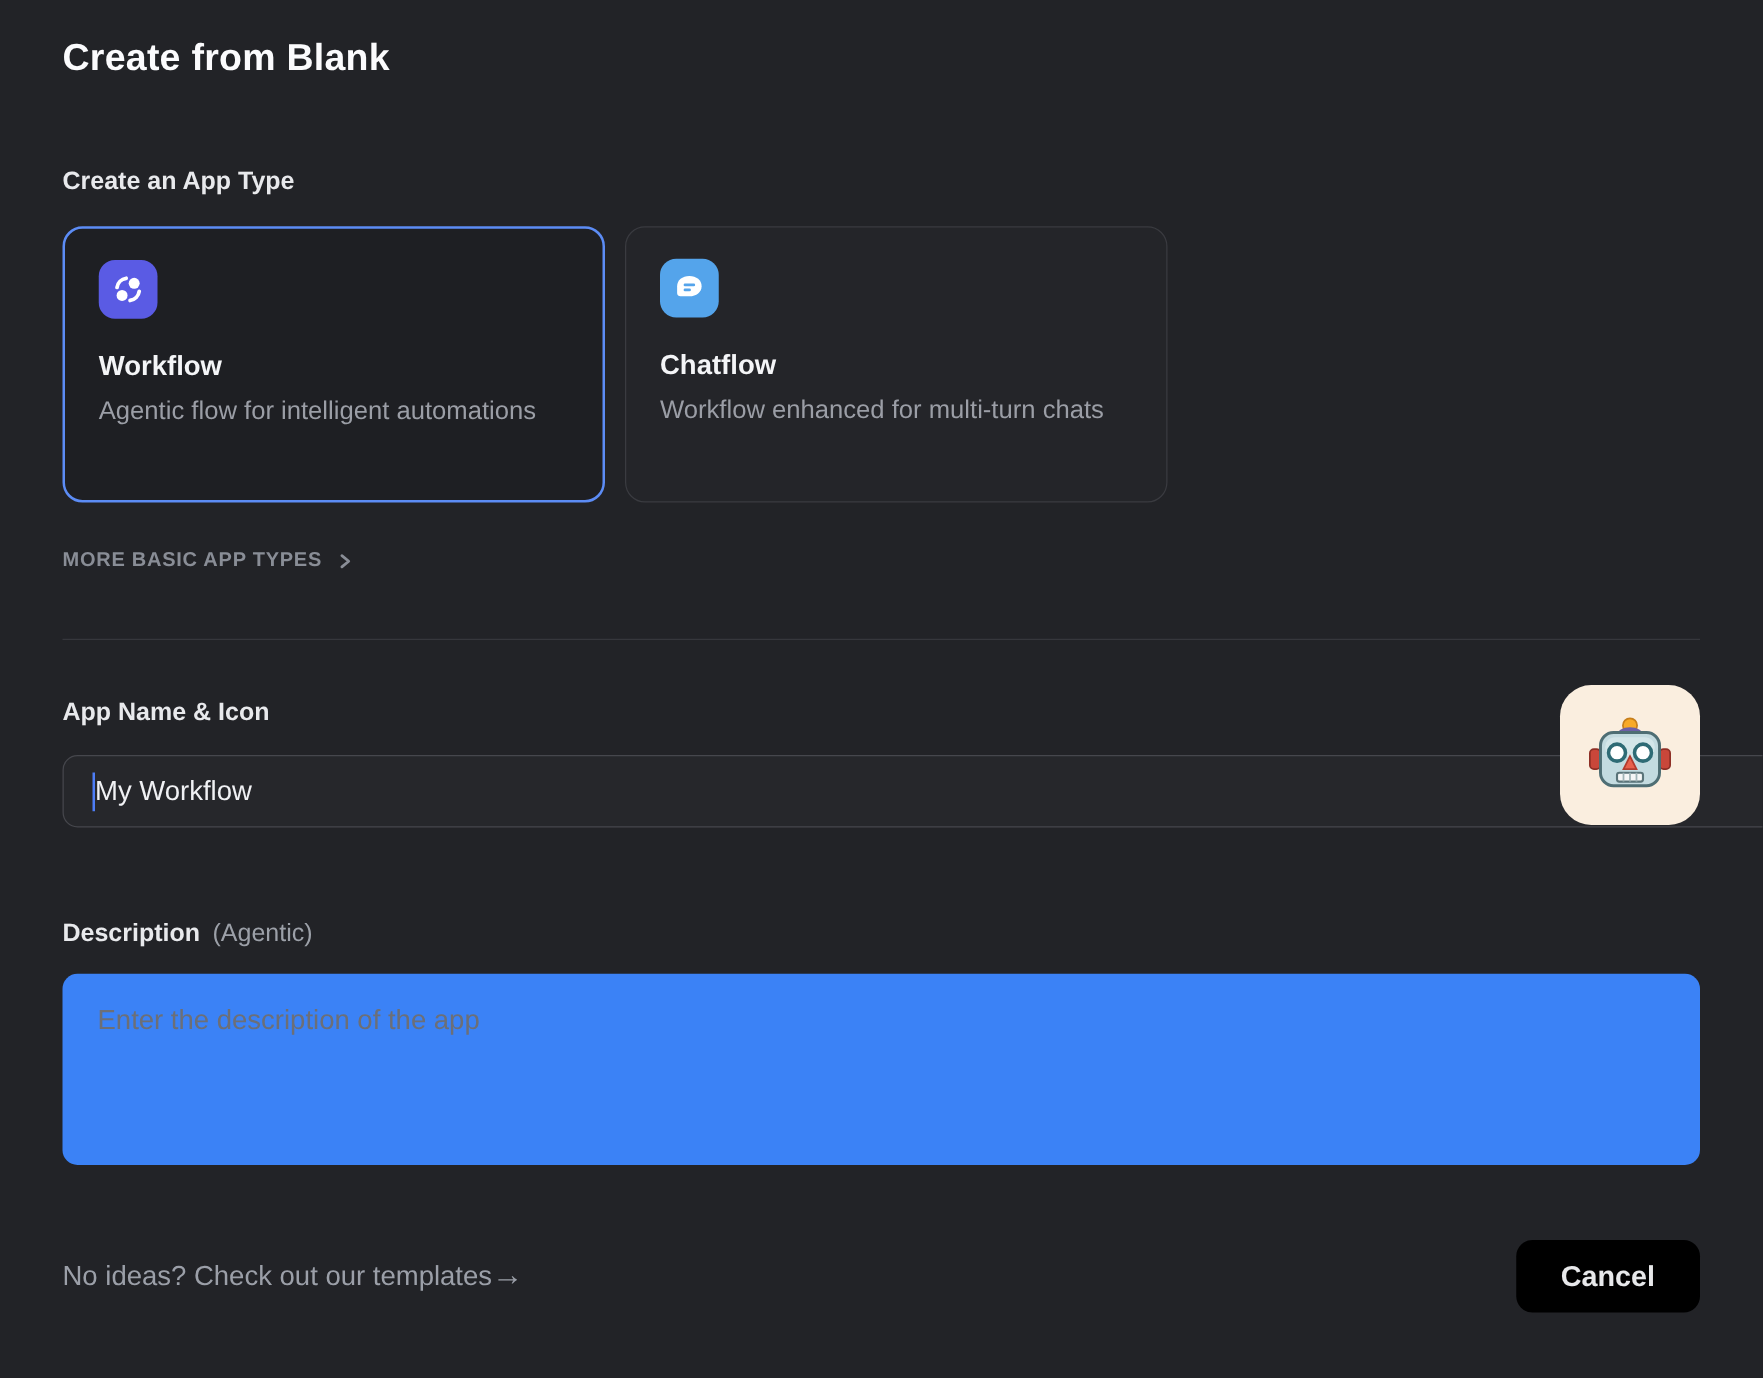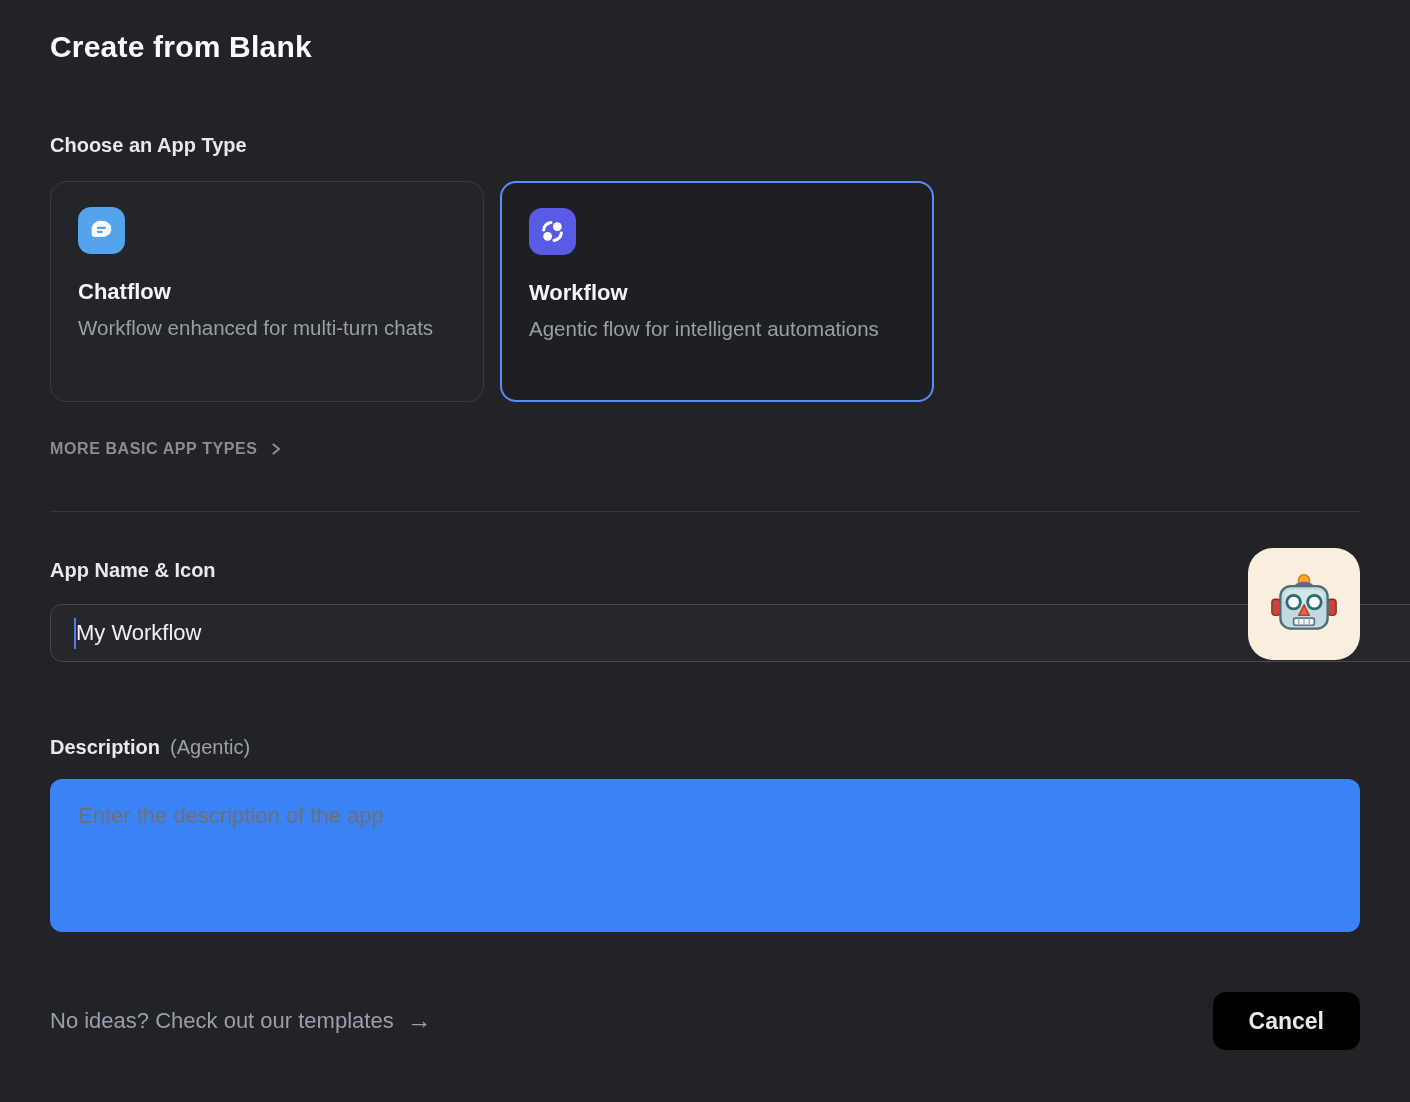--- a/index.html
+++ b/index.html
@@ -60,21 +60,21 @@
   .optional-hint { font-size:20px; font-weight:400; color:#9CA0A8; }
   .desc-textarea {
     margin-top:19px; width:100%; height:153px; background:#3b82f6;
     border:none; border-radius:12px; padding:24px 28px; font-size:22px;
     color:#F0F1F4; font-family:inherit; resize:none; outline:none; display:block;
   }
   .desc-textarea::placeholder { color:#6C6F77; }
 
   .footer-row { margin-top:60px; display:flex; align-items:center; }
   .templates-link {
-    display:inline-flex; gap:13px; font-size:22px;
+    display:inline-flex; font-size:22px;
     color:#9B9FA8; cursor:pointer; background:none; border:none; font-family:inherit;
   }
   .templates-arrow { font-size:25px; line-height:1; color:#9B9FA8; }
   .footer-spacer { flex:1; }
   .btn {
     height:58px; border:none; border-radius:13px; font-family:inherit;
     font-size:23px; font-weight:700; cursor:pointer;
     display:inline-flex; align-items:center; justify-content:center;
   }
   .btn-cancel { background:#000000; color:#E7E8EA; padding:0 36px; }
@@ -86,47 +86,47 @@
   }
   .key-badge:first-of-type { margin-left:6px; }
 </style>
 </head>
 <body>
 
 <div class="dialog">
 
   <h1 class="dialog-title">Create from Blank</h1>
 
-  <div class="section-label apptype-label">Choose an App Type</div>
+  <div class="section-label apptype-label">Create an App Type</div>
 
   <div class="cards-row">
-
-    <div class="card card-default">
-      <div class="card-icon icon-chatflow">
-        <svg width="27" height="27" viewBox="0 0 24 24">
-          <path d="M12 3.4 c5 0 8.7 3 8.7 7.2 0 4.2 -3.7 7.2 -8.7 7.2 H5.6 C4.4 17.8 3.3 16.9 3.3 15.6 V10.6 C3.3 6.4 7 3.4 12 3.4 Z" fill="#FFFFFF"></path>
-          <rect x="7.9" y="8.7" width="8.2" height="2" rx="1" fill="#54A4EB"></rect>
-          <rect x="7.9" y="12.3" width="5.2" height="2" rx="1" fill="#54A4EB"></rect>
-        </svg>
-      </div>
-      <div class="card-title">Chatflow</div>
-      <div class="card-desc">Workflow enhanced for multi-turn chats</div>
-    </div>
 
     <div class="card card-selected">
       <div class="card-icon icon-workflow">
         <svg width="27" height="27" viewBox="0 0 24 24">
           <circle cx="16.3" cy="7.7" r="3.9" fill="#FFFFFF"></circle>
           <circle cx="7.7" cy="16.3" r="3.9" fill="#FFFFFF"></circle>
           <path d="M4.1 10.6 A 7.7 7.7 0 0 1 10.6 4.1" stroke="#FFFFFF" stroke-width="2.7" fill="none" stroke-linecap="round"></path>
           <path d="M19.9 13.4 A 7.7 7.7 0 0 1 13.4 19.9" stroke="#FFFFFF" stroke-width="2.7" fill="none" stroke-linecap="round"></path>
         </svg>
       </div>
       <div class="card-title">Workflow</div>
       <div class="card-desc">Agentic flow for intelligent automations</div>
+    </div>
+
+    <div class="card card-default">
+      <div class="card-icon icon-chatflow">
+        <svg width="27" height="27" viewBox="0 0 24 24">
+          <path d="M12 3.4 c5 0 8.7 3 8.7 7.2 0 4.2 -3.7 7.2 -8.7 7.2 H5.6 C4.4 17.8 3.3 16.9 3.3 15.6 V10.6 C3.3 6.4 7 3.4 12 3.4 Z" fill="#FFFFFF"></path>
+          <rect x="7.9" y="8.7" width="8.2" height="2" rx="1" fill="#54A4EB"></rect>
+          <rect x="7.9" y="12.3" width="5.2" height="2" rx="1" fill="#54A4EB"></rect>
+        </svg>
+      </div>
+      <div class="card-title">Chatflow</div>
+      <div class="card-desc">Workflow enhanced for multi-turn chats</div>
     </div>
 
   </div>
 
   <button class="more-link">
     <span>MORE BASIC APP TYPES</span>
     <svg width="14" height="14" viewBox="0 0 14 14">
       <path d="M4.5 2.5 L10 7 L4.5 11.5" stroke="#898D96" stroke-width="2.2" fill="none" stroke-linecap="round" stroke-linejoin="round"></path>
     </svg>
   </button>

